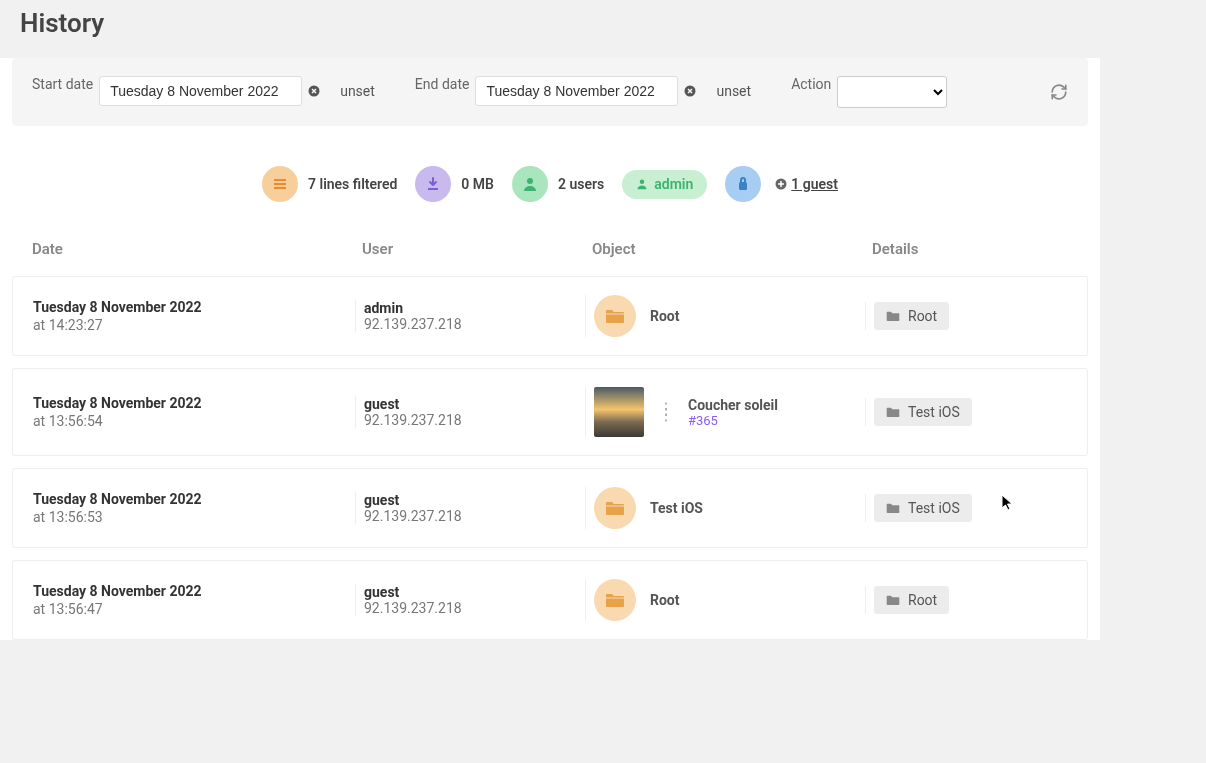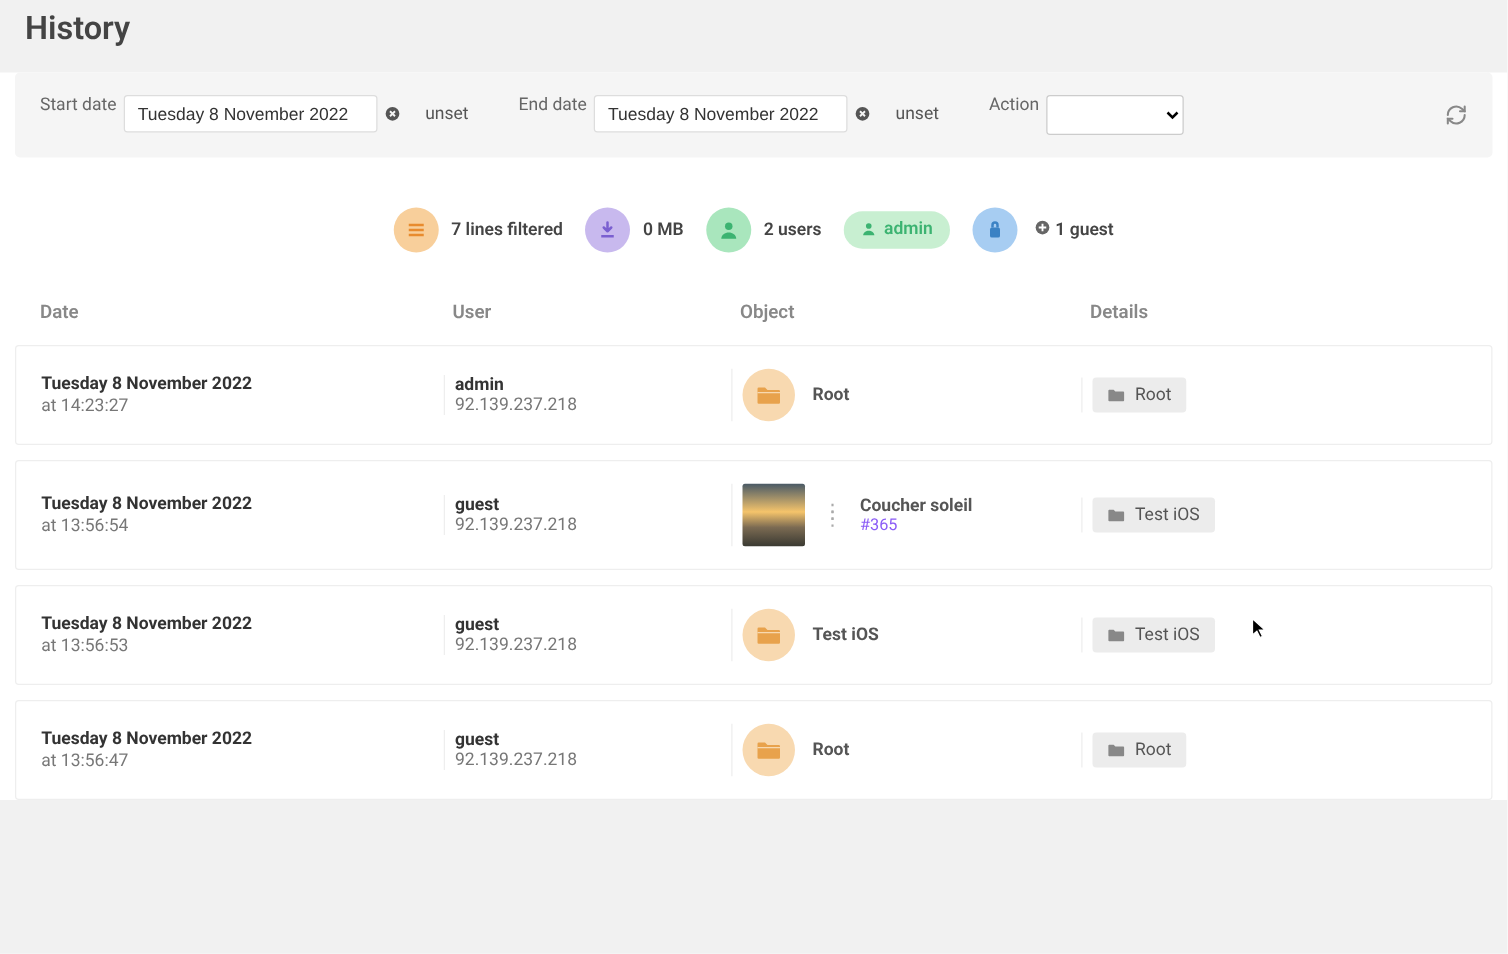--- a/index.html
+++ b/index.html
@@ -3,21 +3,21 @@
 <meta charset="utf-8">
 <style>
   * { box-sizing: border-box; margin: 0; padding: 0; }
   body {
     font-family: -apple-system, BlinkMacSystemFont, "Segoe UI", Roboto, Helvetica, Arial, sans-serif;
     background: #f1f1f1;
     color: #444;
     font-size: 14px;
   }
   .page {
-    width: 1206px;
+    width: 1100px;
     min-height: 763px;
     position: relative;
   }
   .page-title {
     font-size: 26px;
     font-weight: 600;
     color: #444;
     padding: 8px 20px 0 20px;
   }
   .tabs {
@@ -251,21 +251,21 @@
           <span>admin</span>
         </span>
       </span>
       <div class="stat">
         <span class="stat-icon ic-guest">
           <svg width="14" height="16" viewBox="0 0 14 16" fill="#3b82c4">
               <rect x="3" y="6" width="8" height="8" rx="1.5"></rect>
               <path d="M5 6V4a2 2 0 0 1 4 0v2" fill="none" stroke="#3b82c4" stroke-width="2"></path>
             </svg>
         </span>
-        <span style="margin-left:4px;display:inline-flex;gap:4px;">
+        <span style="margin-left:4px;display:inline-flex;align-items:center;gap:4px;text-decoration:underline;">
           <svg width="12" height="12" viewBox="0 0 12 12">
               <circle cx="6" cy="6" r="5.5" fill="#666"></circle>
               <path d="M6 3v6M3 6h6" stroke="#fff" stroke-width="1.5"></path>
             </svg>
           <span>1 guest</span>
         </span>
       </div>
     </div>
 
     <div class="table">

